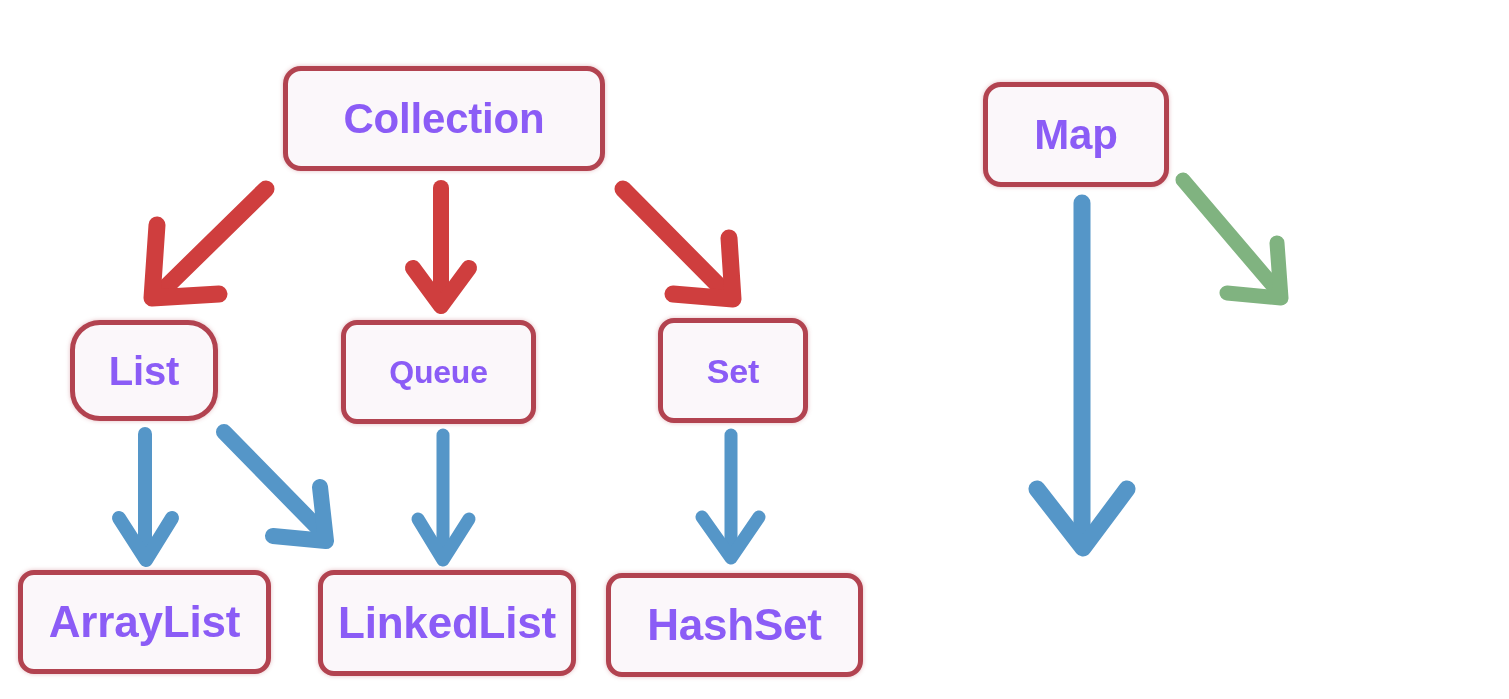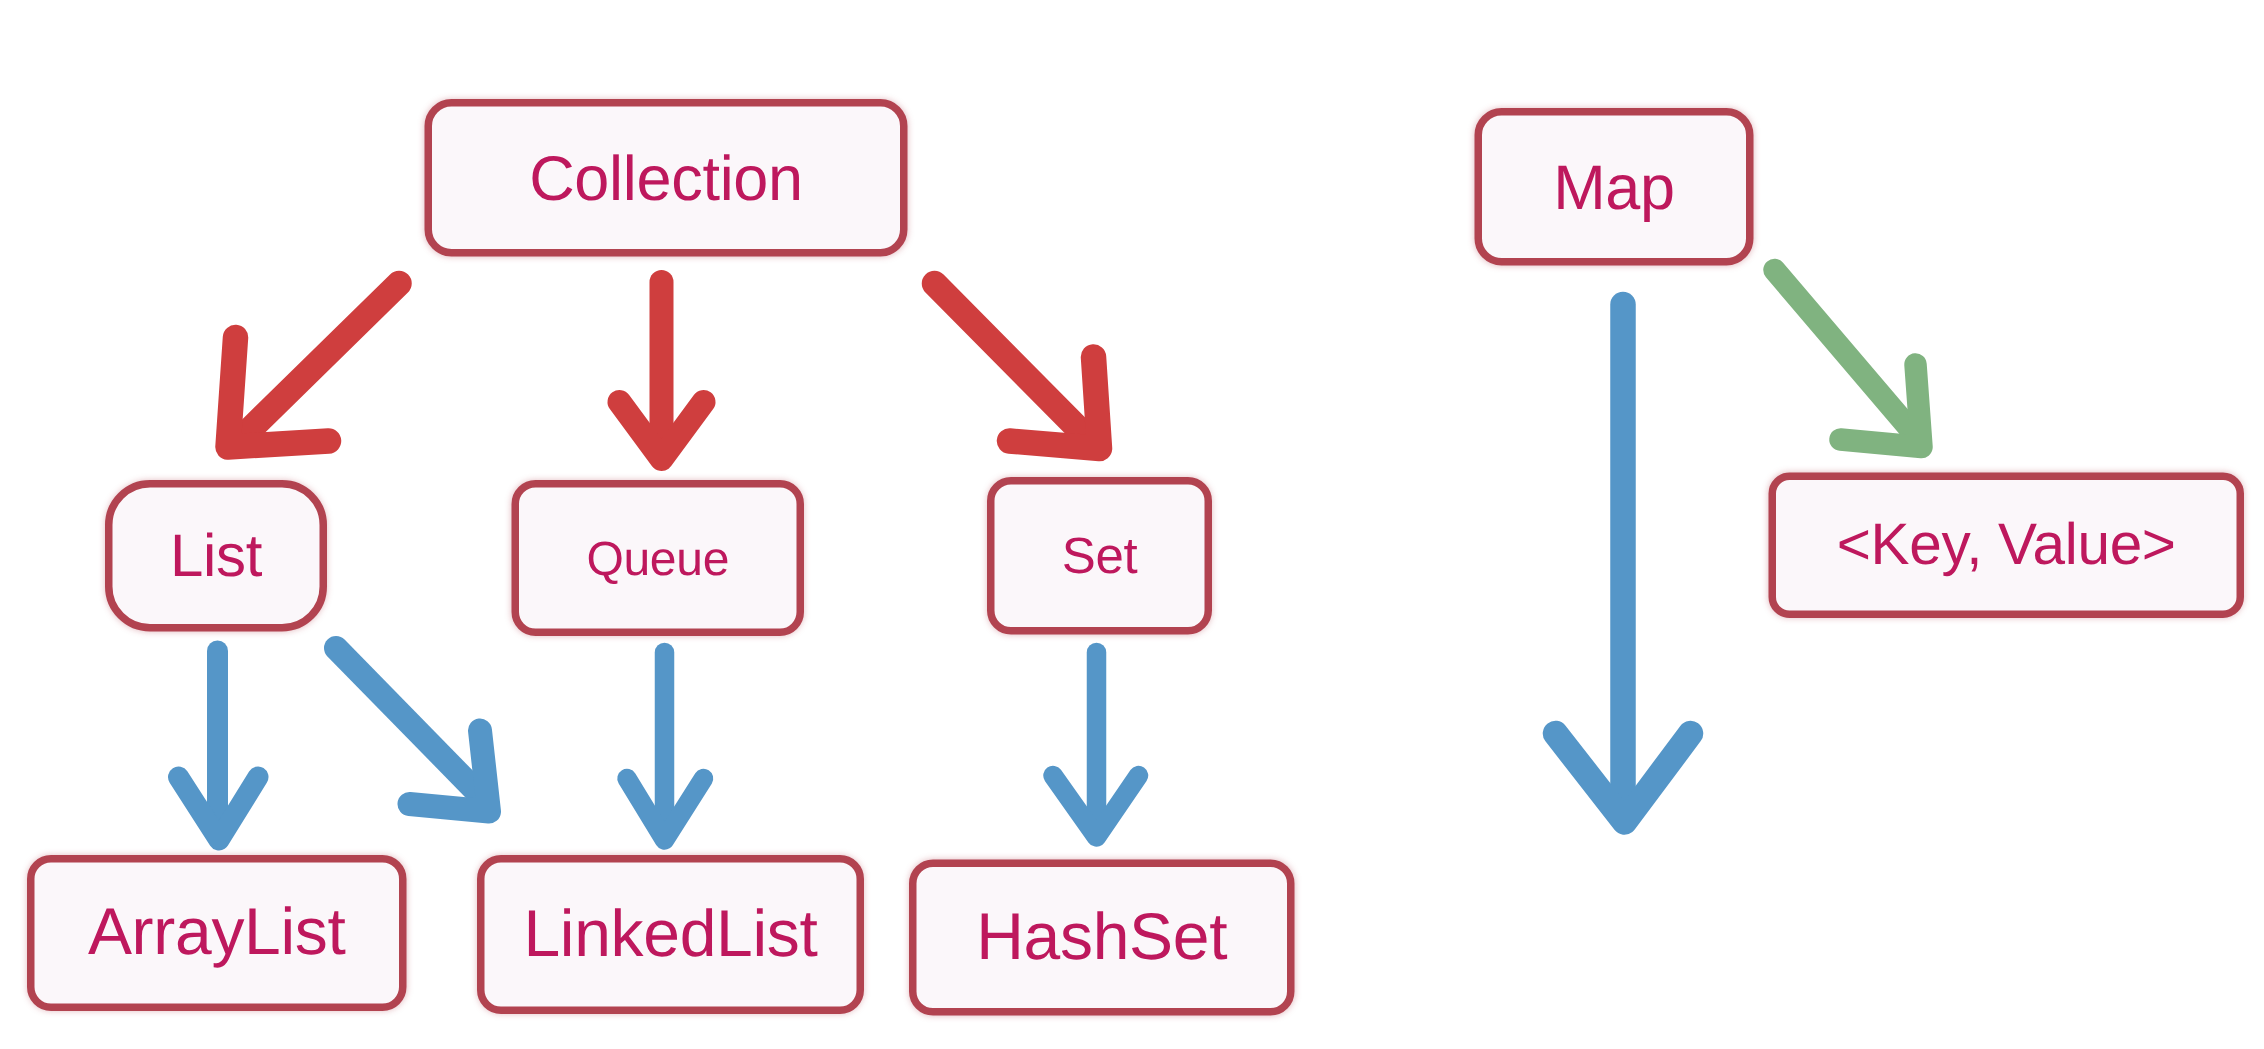--- a/index.html
+++ b/index.html
@@ -30,31 +30,31 @@
     box-sizing: border-box;
     background: #fbf7fa;
     border: 5px solid #b24350;
     border-radius: 16px;
     display: flex;
     align-items: center;
     justify-content: center;
     box-shadow: 0 0 4px rgba(178, 67, 80, 0.35);
   }
   .node .node-label {
-    color: #be185d;
-    font-weight: normal;
+    color: #8b5cf6;
+    font-weight: bold;
     letter-spacing: -0.2px;
     white-space: nowrap;
     line-height: 1;
   }
   
   #node-collection { left: 283px; top: 66px; width: 322px; height: 105px; border-radius: 18px; }
   #node-collection .node-label { font-size: 42px; }
 
-  #node-map { left: 983px; top: 72px; width: 186px; height: 105px; border-radius: 18px; align-items: center; }
+  #node-map { left: 983px; top: 82px; width: 186px; height: 105px; border-radius: 18px; align-items: center; }
   #node-map .node-label { font-size: 42px; }
 
   
   #node-list  { left: 70px;  top: 320px; width: 148px; height: 101px; border-radius: 30px; }
   #node-list .node-label { font-size: 40px; }
 
   #node-queue { left: 341px; top: 320px; width: 195px; height: 104px; }
   #node-queue .node-label { font-size: 32px; }
 
   #node-set   { left: 658px; top: 318px; width: 150px; height: 105px; }
@@ -142,23 +142,20 @@
   </div>
 
   <div class="node" id="node-queue">
     <span class="node-label">Queue</span>
   </div>
 
   <div class="node" id="node-set">
     <span class="node-label">Set</span>
   </div>
 
-  <div class="node" id="node-keyvalue">
-    <span class="node-label">&lt;Key, Value&gt;</span>
-  </div>
 
   <div class="node" id="node-arraylist">
     <span class="node-label">ArrayList</span>
   </div>
 
   <div class="node" id="node-linkedlist">
     <span class="node-label">LinkedList</span>
   </div>
 
   <div class="node" id="node-hashset">

